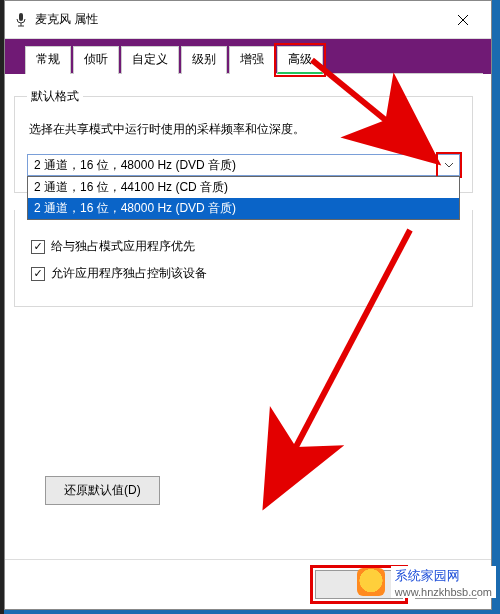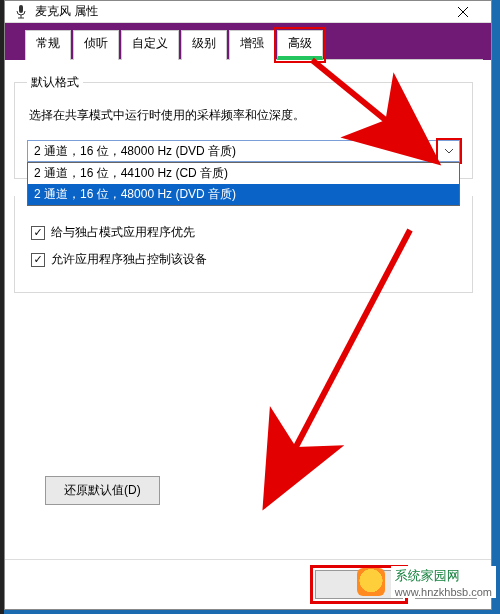--- a/index.html
+++ b/index.html
@@ -20,21 +20,21 @@
   position: absolute;
   left: 4px; top: 0;
   width: 488px;
   height: 610px;
   background: #fff;
   border: 1px solid #888;
   display: flex;
   flex-direction: column;
 }
 .titlebar {
-  height: 22px;
+  height: 38px;
   background: #fff;
   border-bottom: 1px solid #ddd;
   display: flex;
   align-items: center;
   padding: 0 8px;
 }
 .titlebar .icon {
   width: 16px; height: 16px;
   margin-right: 6px;
   position: relative;
@@ -59,21 +59,21 @@
   border: 1px solid #ccc;
   border-bottom: none;
   background: #fff;
   margin-right: 2px;
   position: relative;
   top: 1px;
   cursor: pointer;
 }
 .tab.active {
   background: #fff;
-  border-bottom: 4px solid #22c55e;
+  border-bottom: 2px solid #22c55e;
 }
 .hl-red-s { outline: 2px solid #e30000; outline-offset: 1px; }
 .hl-red { outline: 3px solid #e30000; outline-offset: 2px; }
 .content {
   flex: 1;
   padding: 14px 18px 8px 9px;
   position: relative;
 }
 fieldset {
   border: 1px solid #d9d9d9;
@@ -163,21 +163,21 @@
   display: flex; align-items: center;
   background: rgba(255,255,255,0.0);
   padding: 4px;
   z-index: 60;
 }
 .sitelogo .ico {
   width: 28px; height: 28px; border-radius: 6px;
   background: radial-gradient(circle at 50% 45%, #ffcf3b 0 55%, #ff8a1f 56% 100%);
   margin-right: 6px;
 }
-.sitelogo .txt { font-size: 13px; color: #15803d; background: #fff; padding: 1px 4px; }
+.sitelogo .txt { font-size: 13px; color: #1d4ed8; background: #fff; padding: 1px 4px; }
 .sitelogo .sub { font-size: 11px; color: #666; background: #fff; padding: 0 4px; }
 </style>
 </head>
 <body>
 
 <div class="taskbar-left"></div>
 
 <div class="window">
   <div class="titlebar">
     <span class="icon">

